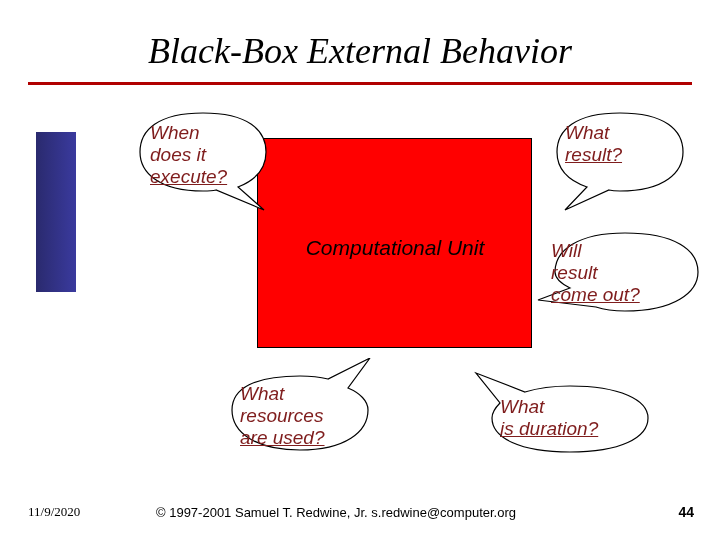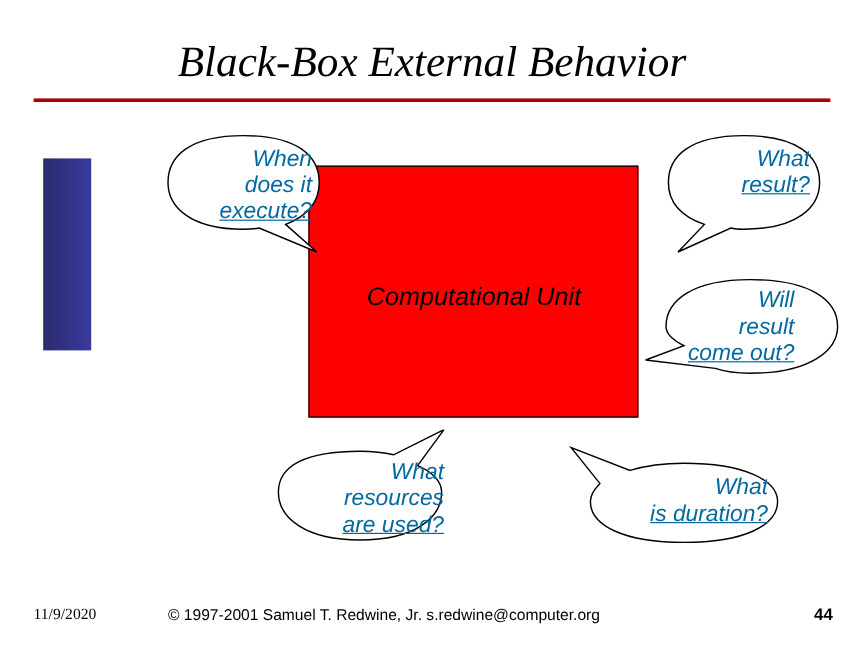--- a/index.html
+++ b/index.html
@@ -50,37 +50,37 @@
     font-style: italic;
     font-size: 21px;
     color: #000;
   }
   .callout {
     position: absolute;
     font-family: Arial, sans-serif;
     font-style: italic;
     font-size: 19px;
     line-height: 1.15;
-    text-align: right;
-    color: #0369a1;
+    text-align: left;
+    color: #7f1d1d;
     z-index: 2;
   }
   .callout .line2 { text-decoration: underline; }
   .footer-date {
     position: absolute;
     bottom: 20px;
     left: 28px;
     font-family: "Times New Roman", serif;
     font-size: 13px;
     color: #000;
   }
   .footer-copy {
     position: absolute;
     bottom: 20px;
-    left: 0;
+    left: 16px;
     width: 640px;
     text-align: center;
     font-family: Arial, sans-serif;
     font-size: 13px;
     color: #000;
   }
   .footer-num {
     position: absolute;
     bottom: 20px;
     right: 26px;
@@ -119,21 +119,21 @@
     <path d="M75 3 C120 3 138 20 138 42 C138 62 120 81 75 81 C72 81 68 81 64 80 L20 100 L42 77 C22 70 12 58 12 42 C12 20 30 3 75 3 Z" fill="#fff" stroke="#000" stroke-width="1.2"></path>
   </svg>
   <div class="callout" style="left:565px; top:122px; width:110px;">
     <div>What</div>
     <div class="line2">result?</div>
   </div>
 
   <svg class="bubble" style="left:530px; top:230px;" width="175" height="105" viewBox="0 0 175 105">
     <path d="M95 3 C145 3 168 20 168 42 C168 62 145 81 95 81 C85 81 75 80 66 77 L8 70 L40 58 C30 53 25 48 25 42 C25 20 48 3 95 3 Z" fill="#fff" stroke="#000" stroke-width="1.2"></path>
   </svg>
-  <div class="callout" style="left:532px; top:240px; width:130px;">
+  <div class="callout" style="left:551px; top:240px; width:130px;">
     <div>Will</div>
     <div>result</div>
     <div class="line2">come out?</div>
   </div>
 
   <svg class="bubble" style="left:220px; top:358px;" width="170" height="110" viewBox="0 0 170 110">
     <path d="M80 18 C90 18 100 19 108 21 L150 0 L128 30 C140 35 148 43 148 52 C148 74 125 92 80 92 C35 92 12 74 12 52 C12 30 35 18 80 18 Z" fill="#fff" stroke="#000" stroke-width="1.2"></path>
   </svg>
   <div class="callout" style="left:240px; top:383px; width:130px;">
     <div>What</div>

